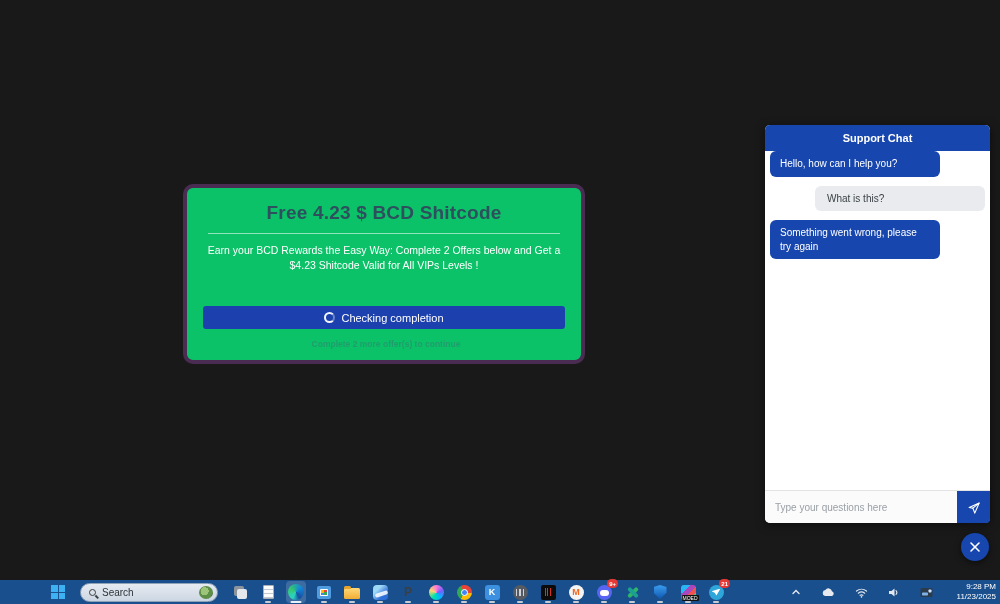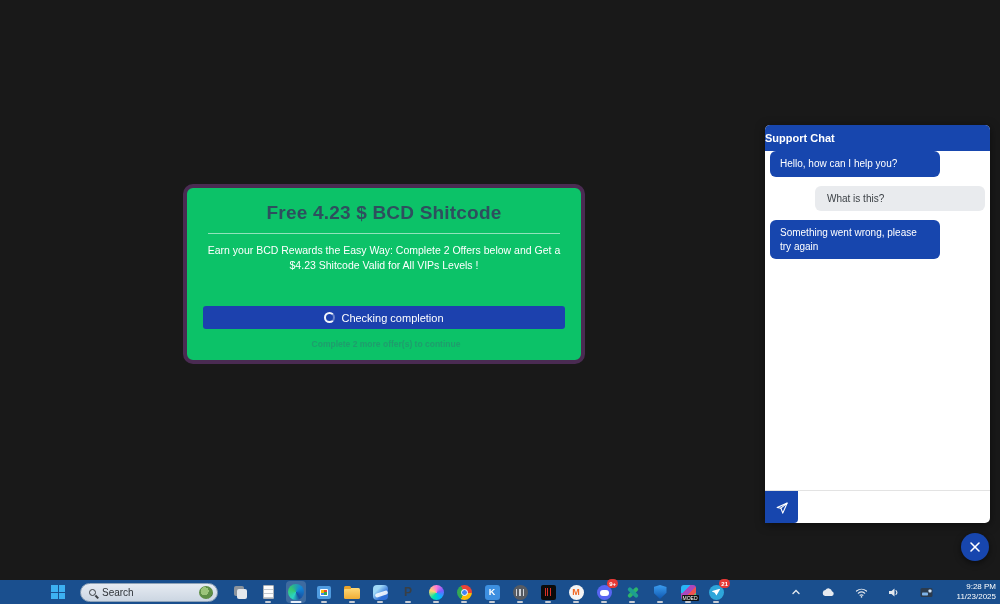--- a/index.html
+++ b/index.html
@@ -25,21 +25,21 @@
     border:2px solid rgba(255,255,255,.95); border-right-color:rgba(255,255,255,.35); display:inline-block; }
   .offer-footer{ position:absolute; left:4px; right:0; top:151px; font-size:8.5px; color:#1f9d6d; font-weight:bold; }
 
   
   .chat-panel{
     position:absolute; left:765px; top:125px; width:225px; height:398px;
     background:#ffffff; border-radius:5px; box-shadow:0 2px 10px rgba(0,0,0,.5);
     display:flex; flex-direction:column;
   }
   .chat-header{ height:26px; background:#1746ae; border-radius:5px 5px 0 0;
-    color:#fff; font-size:11px; font-weight:bold; display:flex; align-items:center; justify-content:flex-start; }
+    color:#fff; font-size:11px; font-weight:bold; display:flex; align-items:center; justify-content:center; }
   .chat-body{ flex:1; padding:0 5px; overflow:hidden; }
   .bubble{ font-size:10px; line-height:1.35; padding:6px 10px; border-radius:6px; margin-bottom:9px; max-width:172px; }
   .bubble.bot{ background:#1746ae; color:#fff; margin-right:auto; width:170px; }
   .bubble.user{ background:#e9ebee; color:#3a3f44; margin-left:auto; width:170px; padding-left:12px; }
   .chat-inputrow{ height:33px; border-top:1px solid #e3e3e3; display:flex; }
   .chat-input{ flex:1; border:none; outline:none; padding:0 10px; font-size:10px; color:#333;
     font-family:inherit; background:#fbfbfc; border-radius:0 0 0 5px; }
   .chat-input::placeholder{ color:#9aa0a6; }
   .chat-send{ width:33px; background:#1746ae; border:none; border-radius:0 0 4px 0;
     display:flex; align-items:center; justify-content:center; cursor:pointer; }
@@ -154,20 +154,21 @@
 <div class="chat-panel">
   <div class="chat-header">
     <span>Support Chat</span>
   </div>
   <div class="chat-body">
     <div class="bubble bot">Hello, how can I help you?</div>
     <div class="bubble user">What is this?</div>
     <div class="bubble bot">Something went wrong, please try again</div>
   </div>
   <div class="chat-inputrow">
+    <input class="chat-input" type="text" placeholder="Type your questions here" style="">
     <button class="chat-send">
       <svg width="15" height="15" viewBox="0 0 24 24" fill="none" stroke="#ffffff" stroke-width="1.8" stroke-linejoin="round" stroke-linecap="round">
         <path d="M5 12 L21 5 L14 21 L11 13 Z"></path>
         <line x1="11" y1="13" x2="21" y2="5"></line>
       </svg>
     </button>
   </div>
 </div>
 
 <button class="chat-close">

